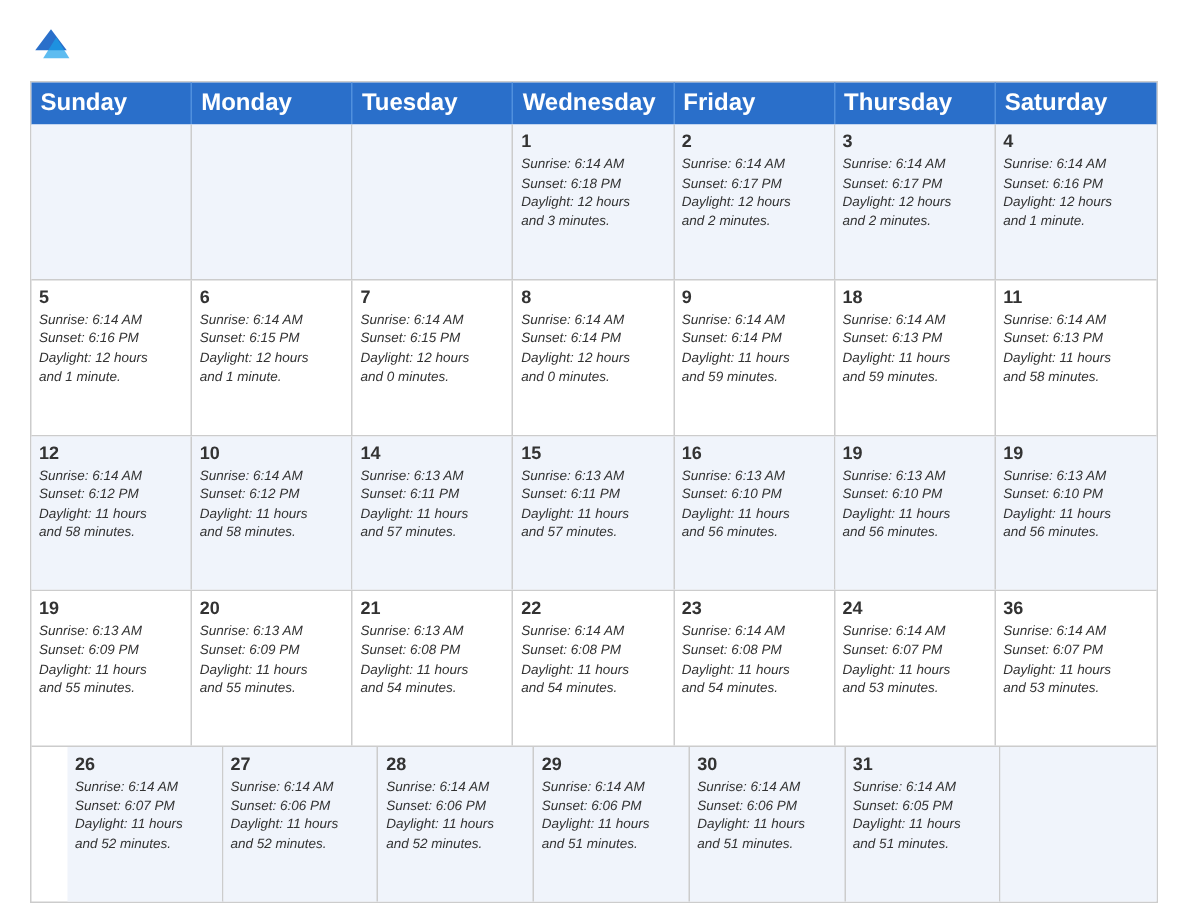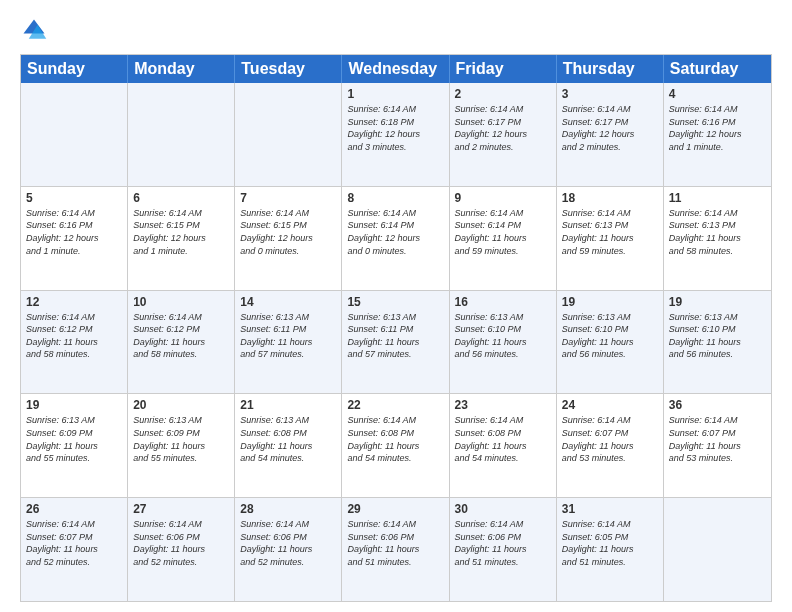--- a/index.html
+++ b/index.html
@@ -77,21 +77,21 @@
       flex: 1;
       display: flex;
       flex-direction: column;
     }
     .cal-row {
       display: grid;
       grid-template-columns: repeat(7, 1fr);
       flex: 1;
       border-bottom: 1px solid #ccc;
     }
-    .cal-row:last-child { border-bottom: none; }
+    .cal-row:last-child { border-bottom: none; margin-left: 24px; }
     .cal-cell {
       border-right: 1px solid #ccc;
       padding: 4px 5px;
       font-size: 9.5px;
       color: #333;
       vertical-align: top;
       min-height: 0;
       overflow: hidden;
     }
     .cal-cell:last-child { border-right: none; }

